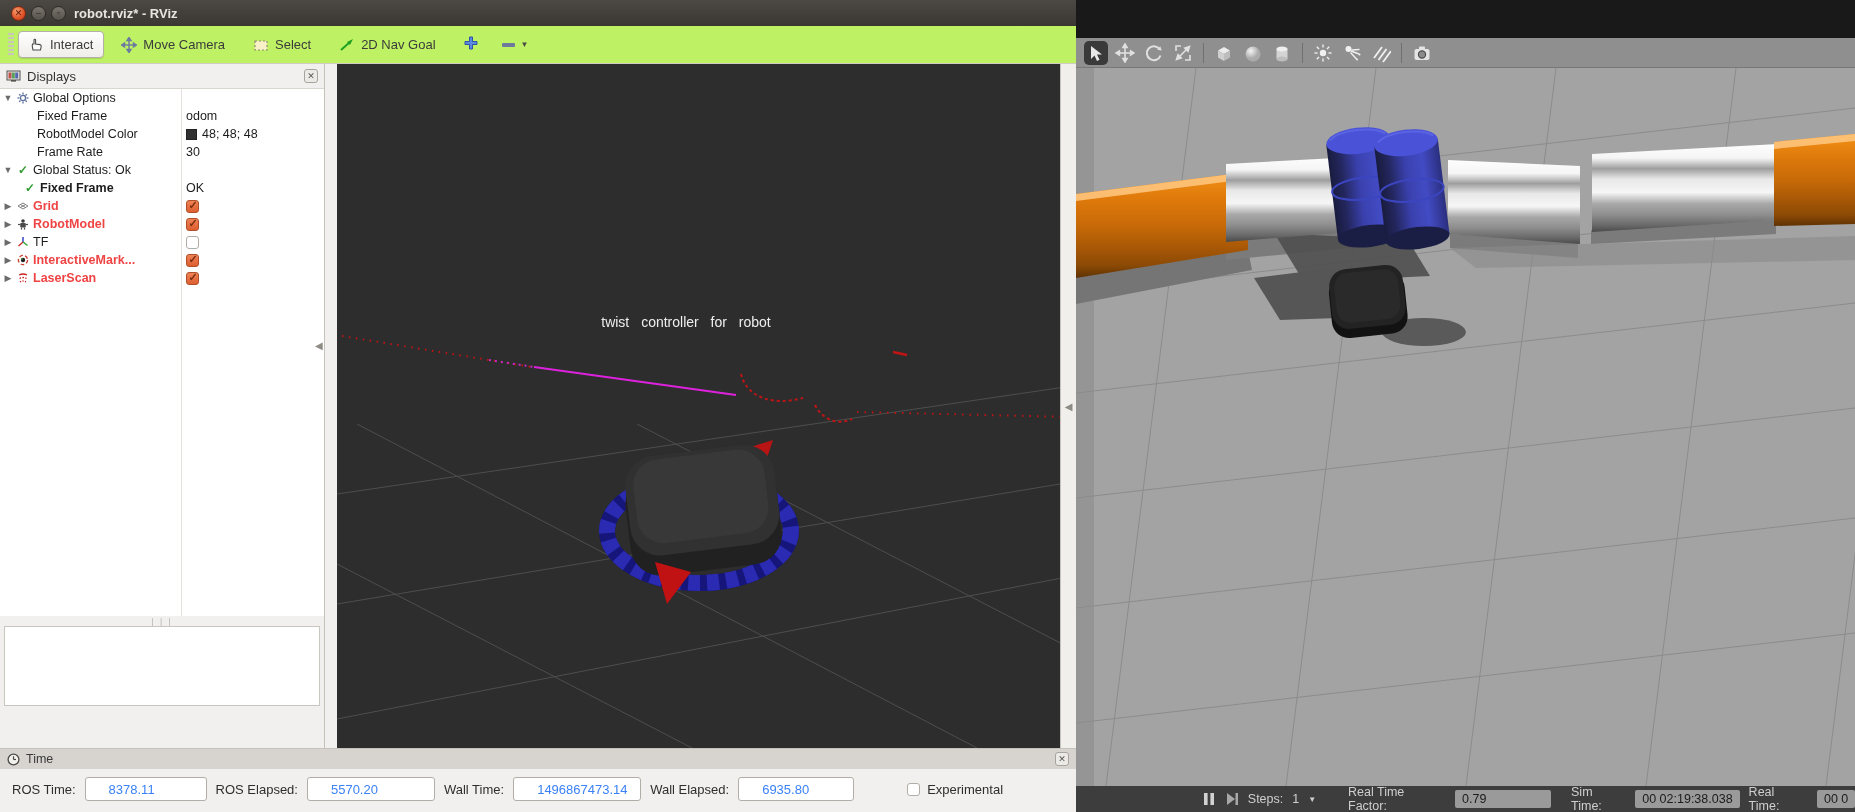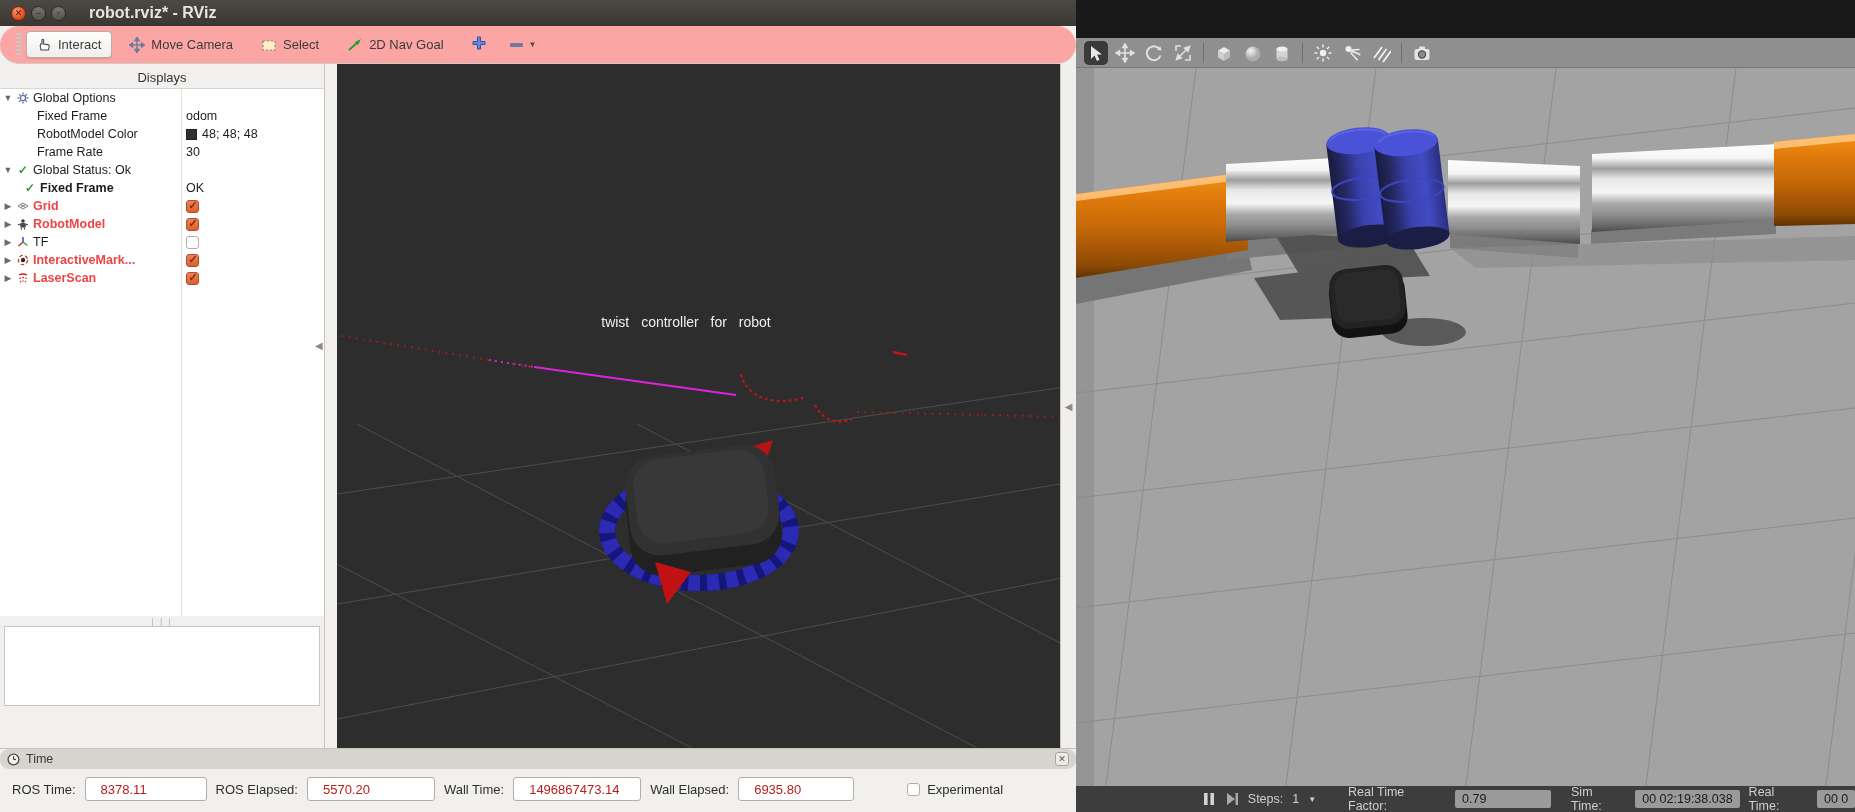--- a/index.html
+++ b/index.html
@@ -7,35 +7,35 @@
   .screen{position:relative;width:1855px;height:812px;overflow:hidden;background:#1b1b1b;}
 
   
   .rviz{position:absolute;left:0;top:0;width:1076px;height:812px;background:#f1f0ee;}
   .titlebar{position:absolute;left:0;top:0;width:100%;height:26px;
     background:linear-gradient(#4c4944,#3a3733);display:flex;align-items:center;padding-left:6px;}
   .wbtn{width:15px;height:15px;border-radius:50%;margin-left:5px;display:flex;align-items:center;justify-content:center;
     font-size:9px;color:#2e2b27;background:linear-gradient(#7a766e,#55524b);border:1px solid #2c2a26;}
   .wbtn.close{background:radial-gradient(circle at 35% 30%,#f49a6d,#e05328 60%,#b93a1c);border-color:#7e2710;color:#5a1505;}
   .wbtn span{line-height:1;}
-  .wtitle{color:#e8e5e0;font-weight:bold;font-size:16px;margin-left:23px;}
-
-  .toolbar{position:absolute;left:0;top:26px;width:100%;height:38px;background:#fca5a5;
-    border-bottom:1px solid #cfccc6;display:flex;align-items:center;padding-left:12px;border-radius:19px;}
+  .wtitle{color:#e8e5e0;font-weight:bold;font-size:13px;margin-left:8px;}
+
+  .toolbar{position:absolute;left:0;top:26px;width:100%;height:38px;background:#bef264;
+    border-bottom:1px solid #cfccc6;display:flex;align-items:center;padding-left:4px;}
   .thandle{width:6px;height:24px;margin:0 4px;background:repeating-linear-gradient(#c9c6c0 0 2px,transparent 2px 4px);}
   .tbtn{display:flex;align-items:center;gap:6px;padding:5px 10px;font-size:13px;color:#3b3b3b;
     border-radius:4px;border:1px solid transparent;margin-right:6px;white-space:nowrap;}
   .tbtn.active{background:linear-gradient(#fefefe,#f0eeea);border-color:#b4b0a9;box-shadow:0 1px 1px rgba(0,0,0,.12);}
   .plus-tool{margin-left:10px;}
   .minus-tool{margin-left:22px;display:flex;align-items:center;gap:4px;}
   .caret{font-size:8px;color:#4c4a46;}
 
   
   .displays{position:absolute;left:0;top:64px;width:325px;height:684px;background:#f1f0ee;border-right:1px solid #c6c2bc;}
-  .phead{height:24px;display:flex;align-items:center;gap:6px;padding:0 6px;font-size:13px;color:#333;flex-direction:column;}
+  .phead{height:24px;display:flex;align-items:center;gap:6px;padding:0 6px;font-size:13px;color:#333;}
   .pclose{margin-left:auto;width:14px;height:14px;border:1px solid #a8a49d;border-radius:3px;background:#eceae6;
     color:#5c5953;font-size:9px;display:flex;align-items:center;justify-content:center;}
   .tree{position:relative;height:528px;background:#fff;border-top:1px solid #d9d6d0;}
   .tree::before{content:"";position:absolute;left:181px;top:0;bottom:0;width:1px;background:#e4e1dc;}
   .trow{display:flex;height:18px;align-items:center;font-size:12.5px;color:#1c1c1c;}
   .tname{width:181px;display:flex;align-items:center;gap:4px;padding-left:3px;overflow:hidden;white-space:nowrap;}
   .tval{flex:1;display:flex;align-items:center;gap:5px;padding-left:5px;overflow:hidden;white-space:nowrap;}
   .tri{width:10px;font-size:9px;color:#6b6b6b;text-align:center;flex:0 0 auto;}
   .ind{padding-left:37px;}
   .ind2{padding-left:24px;}
@@ -55,23 +55,23 @@
 
   
   .viewport{position:absolute;left:337px;top:64px;width:735px;height:684px;background:#2d2d2d;overflow:hidden;}
   .overlay-text{position:absolute;left:247px;top:250px;width:204px;text-align:center;font-size:14px;color:#eeeeee;word-spacing:8px;}
   .collapse-l{position:absolute;left:315px;top:340px;font-size:10px;color:#8f8b85;z-index:5;}
   .rstrip{position:absolute;left:1060px;top:64px;width:16px;height:684px;background:#f0efec;border-left:1px solid #c6c2bc;
     display:flex;align-items:center;justify-content:center;color:#8f8b85;font-size:10px;}
 
   
   .timepanel{position:absolute;left:0;top:748px;width:1076px;height:64px;background:#f1f0ee;border-top:1px solid #c6c2bc;}
-  .thead{height:20px;background:#d7d4cf;display:flex;align-items:center;gap:6px;padding:0 7px;font-size:12.5px;color:#3a3a3a;border-radius:9px;}
+  .thead{height:20px;background:#d7d4cf;display:flex;align-items:center;gap:6px;padding:0 7px;font-size:12.5px;color:#3a3a3a;}
   .tcontent{display:flex;align-items:center;gap:9px;padding:8px 12px;font-size:13px;color:#2e2e2e;}
-  .tinput{height:24px;border:1px solid #b2aea7;border-radius:3px;background:#fff;padding:0 15px;font-size:13px;color:#b91c1c;
+  .tinput{height:24px;border:1px solid #b2aea7;border-radius:3px;background:#fff;padding:0 23px;font-size:13px;color:#3b82f6;
     display:flex;align-items:center;}
   .exp{display:flex;align-items:center;gap:7px;margin-left:44px;}
 
   
   .gazebo{position:absolute;left:1076px;top:0;width:779px;height:812px;background:#a3a3a3;border-radius:28px;}
   .gz-top{position:absolute;left:0;top:0;width:100%;height:38px;background:#191919;}
   .gz-toolbar{position:absolute;left:0;top:38px;width:100%;height:30px;background:#8f8f8f;border-bottom:1px solid #787878;
     display:flex;align-items:center;gap:5px;padding:0 8px;}
   .gtool{width:24px;height:24px;display:flex;align-items:center;justify-content:center;border-radius:5px;}
   .gtool.active{background:#3a3a3a;}

